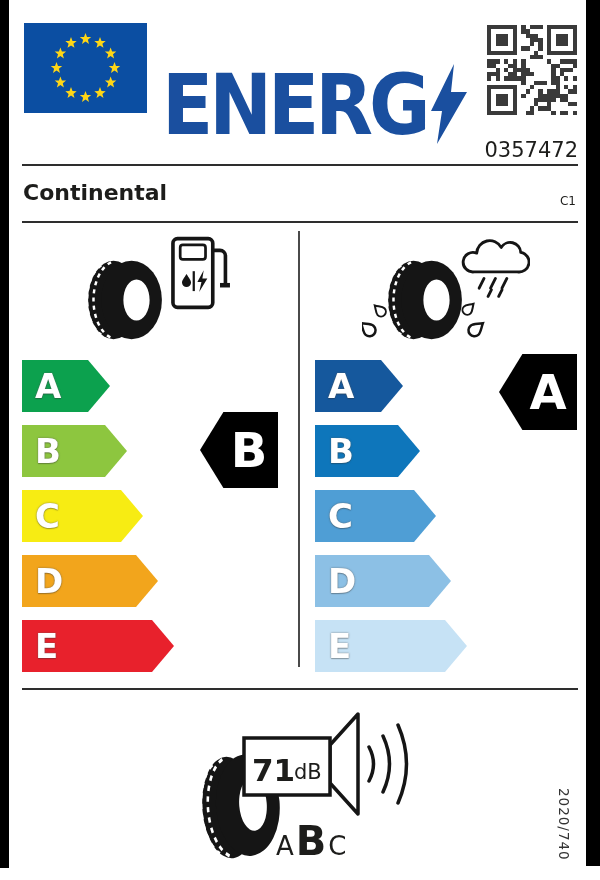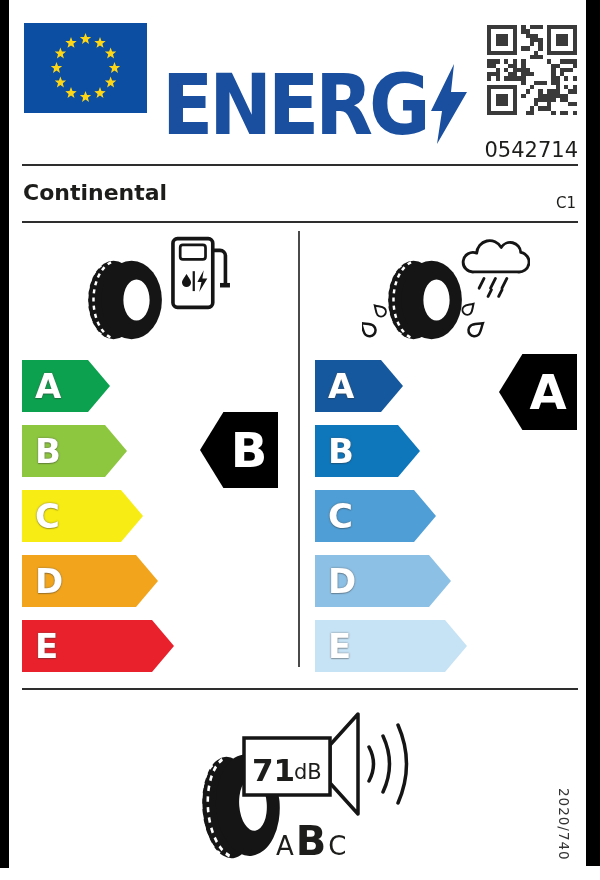--- a/index.html
+++ b/index.html
@@ -16,21 +16,21 @@
                transform:scaleY(1.12);transform-origin:center;line-height:86px;}
   #bolt{margin-left:4px;margin-top:2px;}
   #qr{position:absolute;left:487px;top:25px;width:90px;height:90px;}
 
   
   .rule{position:absolute;left:22px;width:556px;height:2px;background:#2e2e2e;}
   #rule1{top:164px;} #rule2{top:221px;} #rule3{top:688px;}
   #supplier-name{position:absolute;left:23px;top:136px;font-size:22px;font-weight:bold;margin-top:44px;}
   #type-id{position:absolute;right:22px;top:138px;font-size:21px;}
   #tyre-size{position:absolute;left:23px;top:180px;font-size:28px;}
-  #tyre-class{position:absolute;right:24px;top:194px;font-size:15px;}
+  #tyre-class{position:absolute;right:24px;top:194px;font-size:12px;}
 
   
   #vdivider{position:absolute;left:298px;top:231px;width:2px;height:436px;background:#4a4a4a;}
   .tyre-icon{position:absolute;}
   .scale{position:absolute;top:360px;width:260px;height:312px;}
   #fuel-scale{left:22px;} #wet-scale{left:315px;}
   .class-arrow{position:absolute;left:0;height:52px;
       clip-path:polygon(0 0,calc(100% - 22px) 0,100% 50%,calc(100% - 22px) 100%,0 100%);}
   .class-letter{display:block;padding-left:13px;font-size:34px;font-weight:bold;color:#fff;
       line-height:52px;text-shadow:0 0 2px rgba(90,90,90,.8),0 1px 1px rgba(0,0,0,.25);}
@@ -214,21 +214,21 @@
         <rect x="9" y="20" width="1" height="1"></rect>
         <rect x="10" y="20" width="1" height="1"></rect>
         <rect x="15" y="20" width="1" height="1"></rect>
         <rect x="17" y="20" width="1" height="1"></rect>
         <rect x="18" y="20" width="1" height="1"></rect>
         <rect x="20" y="20" width="1" height="1"></rect>
       </g>
   </svg>
 
   <div id="supplier-name">Continental</div>
-  <div id="type-id">0542714</div>
+  <div id="type-id">0357472</div>
   <div id="rule1" class="rule"></div>
 
   <div id="tyre-class">C1</div>
   <div id="rule2" class="rule"></div>
 
   <div id="vdivider"></div>
 
   <svg width="0" height="0" style="position:absolute">
     <defs>
       <g id="tyre-sym">

